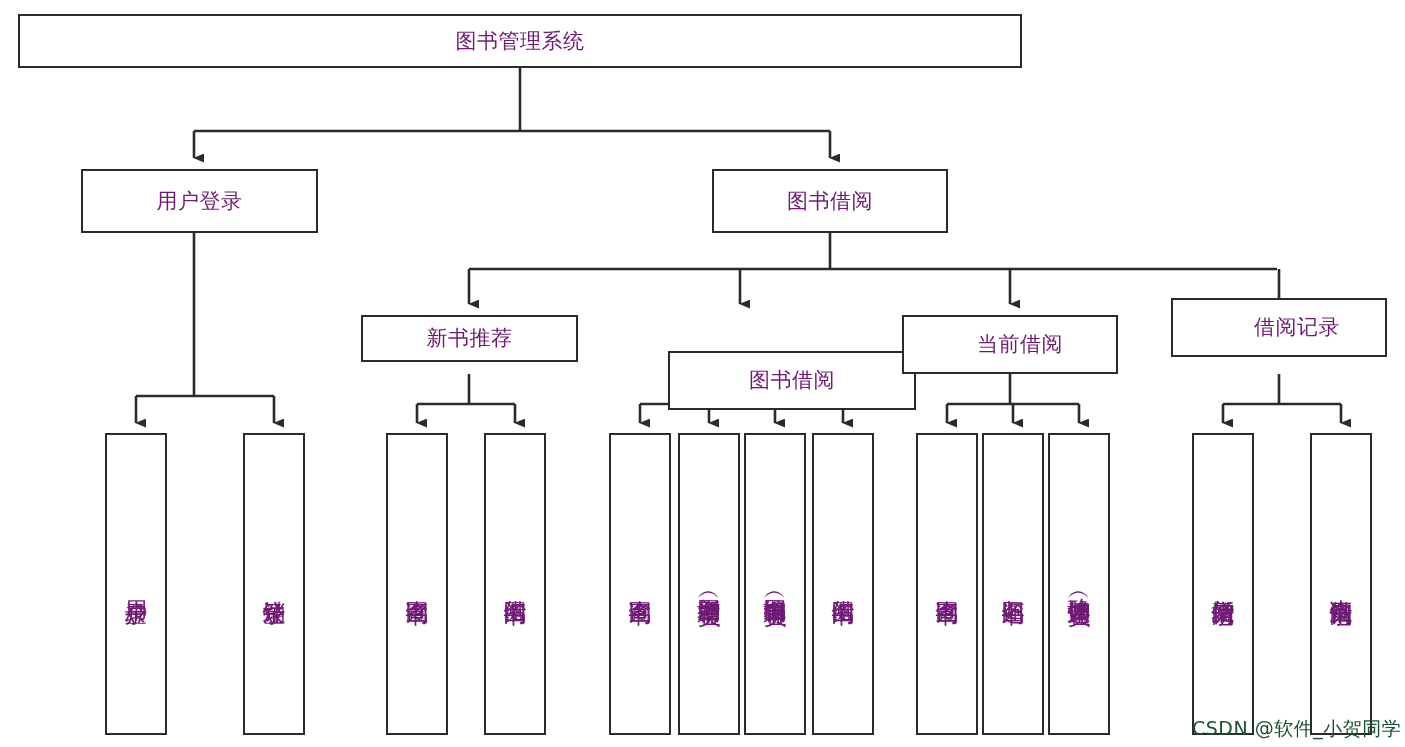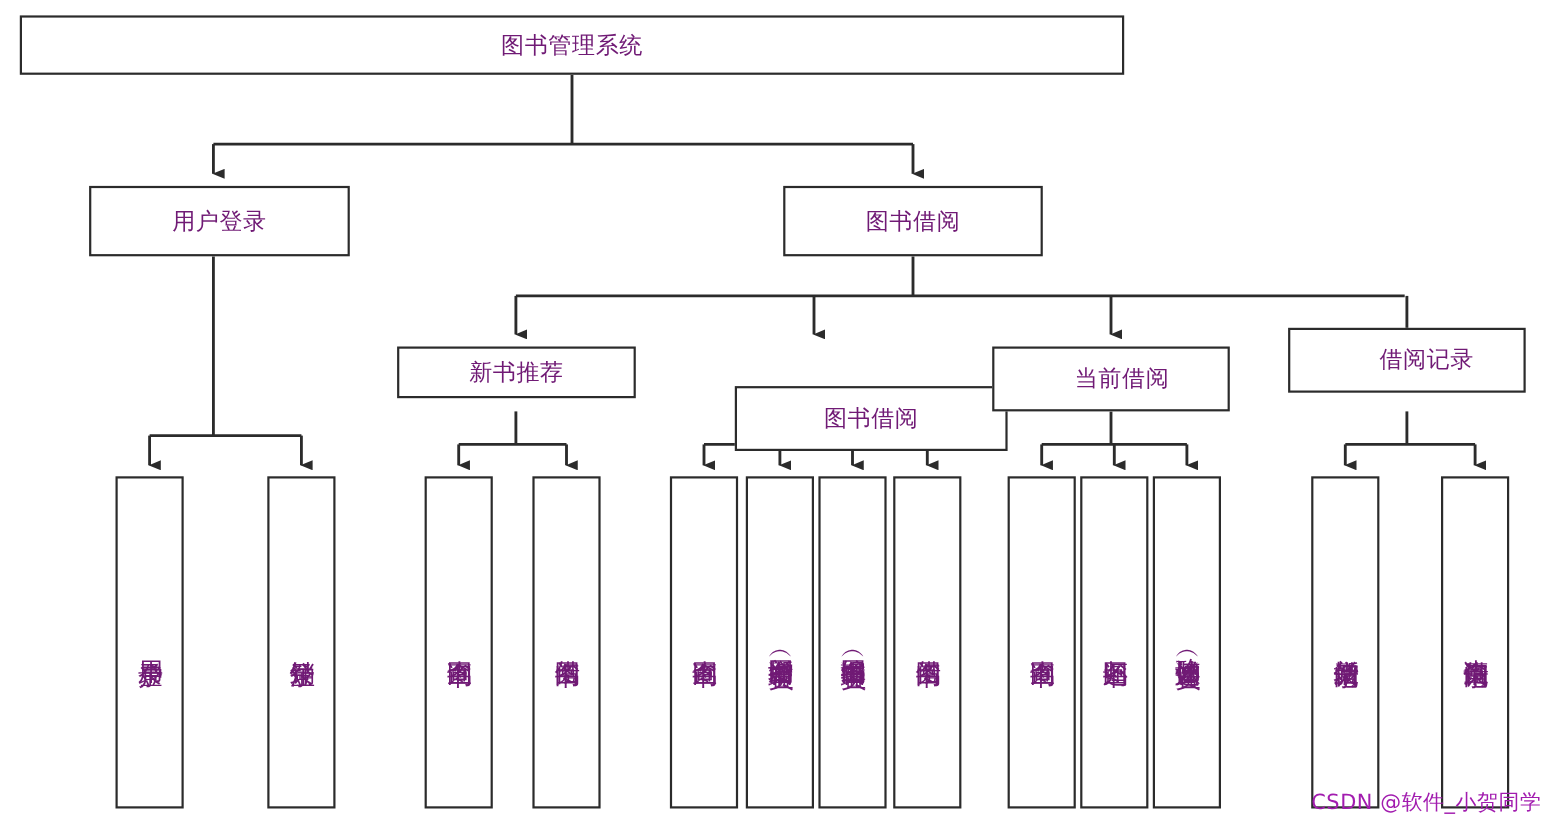--- a/index.html
+++ b/index.html
@@ -57,21 +57,21 @@
   .node.vertical .node-label {
     font-size: 23px;
     letter-spacing: 1px;
     line-height: 1.08;
   }
   .root-node .node-label {
     font-size: 22px;
   }
   .watermark {
     position: absolute;
-    color: #a21caf;
+    color: #14532d;
     font-size: 19px;
     letter-spacing: 0.5px;
     white-space: nowrap;
     user-select: none;
   }
 </style>
 </head>
 <body>
 
 <div id="diagram-root">

